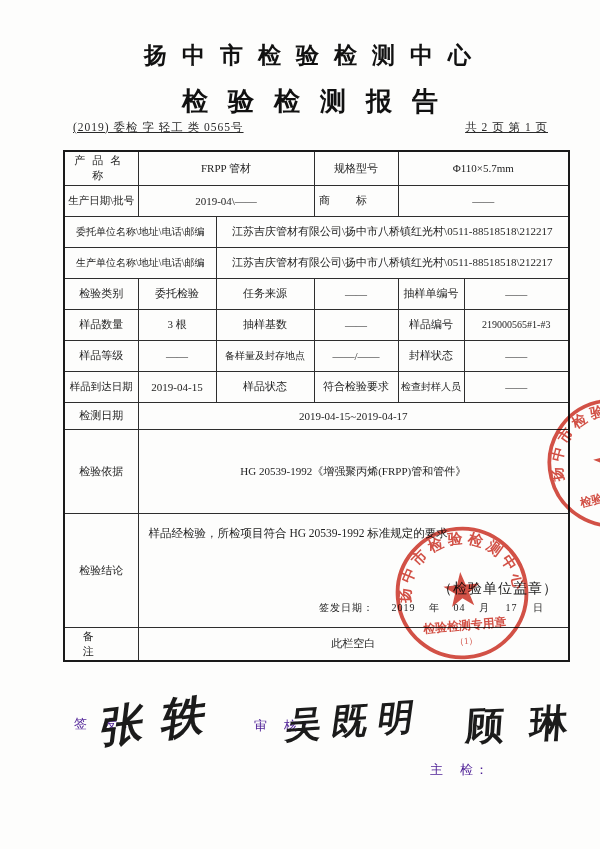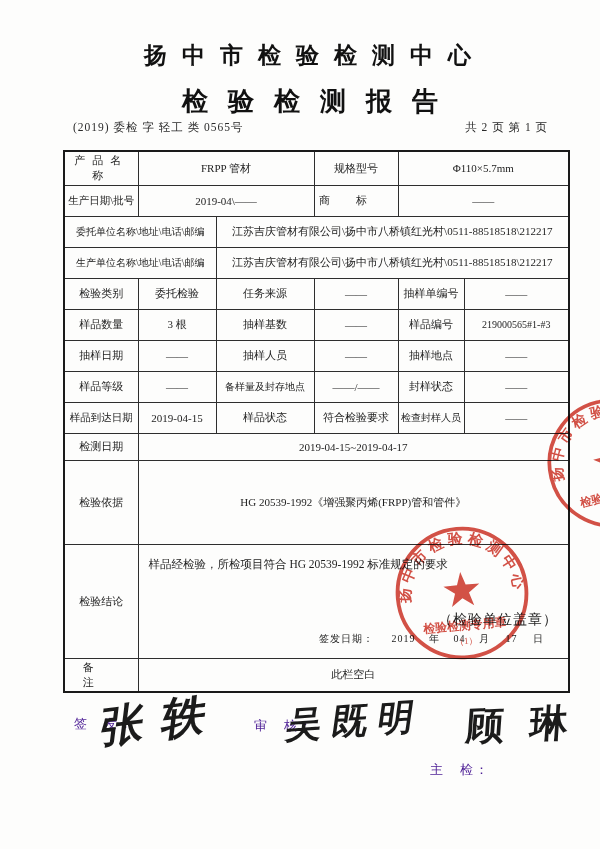--- a/index.html
+++ b/index.html
@@ -16,21 +16,21 @@
     color:#111;
   }
   .report-title{
     position:absolute;top:84px;left:0;width:600px;text-align:center;
     font-size:26px;font-weight:bold;letter-spacing:20px;padding-left:20px;
     color:#111;
   }
   .ref-line{
     position:absolute;top:120px;left:73px;right:52px;
     display:flex;justify-content:space-between;
-    font-size:11.5px;color:#2a2a2a;letter-spacing:1px;
+    font-size:11.5px;color:#2a2a2a;letter-spacing:1px;text-decoration:underline;
   }
   table.report{
     position:absolute;left:63px;top:150px;width:505px;
     border-collapse:collapse;table-layout:fixed;
     font-size:11px;color:#1e1e1e;
   }
   table.report{border:2.5px solid #1a1a1a;padding-left:6px;}
   table.report td{
     border:1px solid #2e2e2e;text-align:center;vertical-align:middle;
     padding:1px 2px;overflow:hidden;
@@ -115,28 +115,20 @@
   </tr>
   <tr class="rstd">
     <td>样品数量</td>
     <td>3 根</td>
     <td>抽样基数</td>
     <td>——</td>
     <td>样品编号</td>
     <td class="small">219000565#1-#3</td>
   </tr>
   <tr class="rstd">
-    <td>抽样日期</td>
-    <td>——</td>
-    <td>抽样人员</td>
-    <td>——</td>
-    <td>抽样地点</td>
-    <td>——</td>
-  </tr>
-  <tr class="rstd">
     <td>样品等级</td>
     <td>——</td>
     <td class="small">备样量及封存地点</td>
     <td>——/——</td>
     <td>封样状态</td>
     <td>——</td>
   </tr>
   <tr class="rstd">
     <td class="tight">样品到达日期</td>
     <td>2019-04-15</td>

